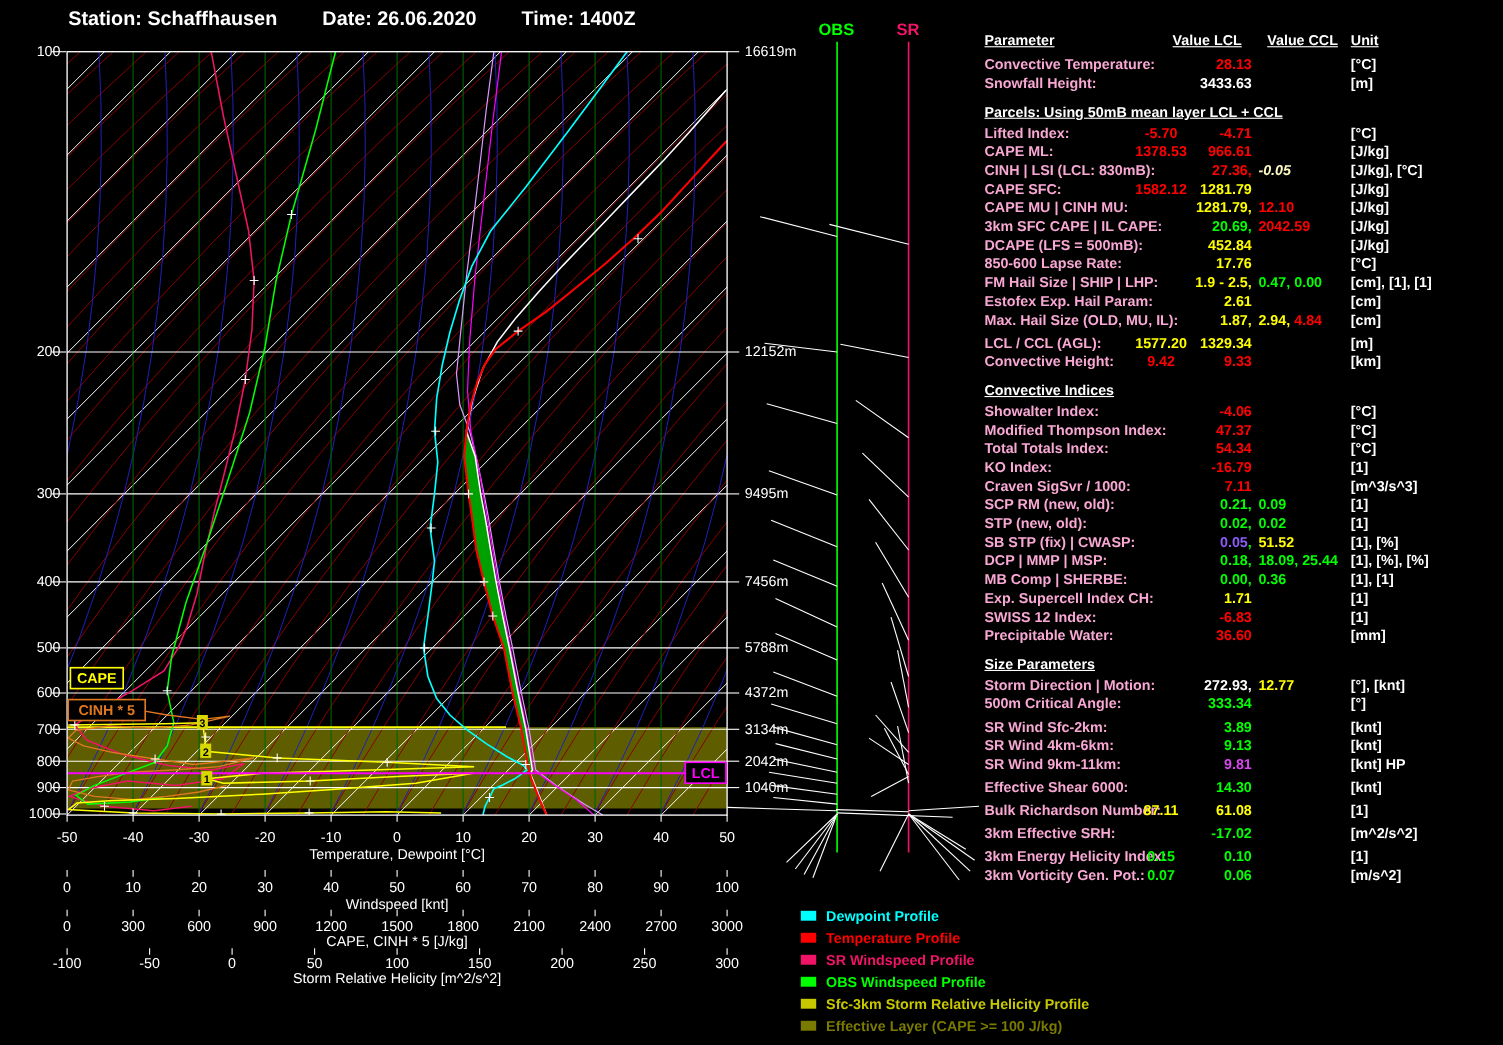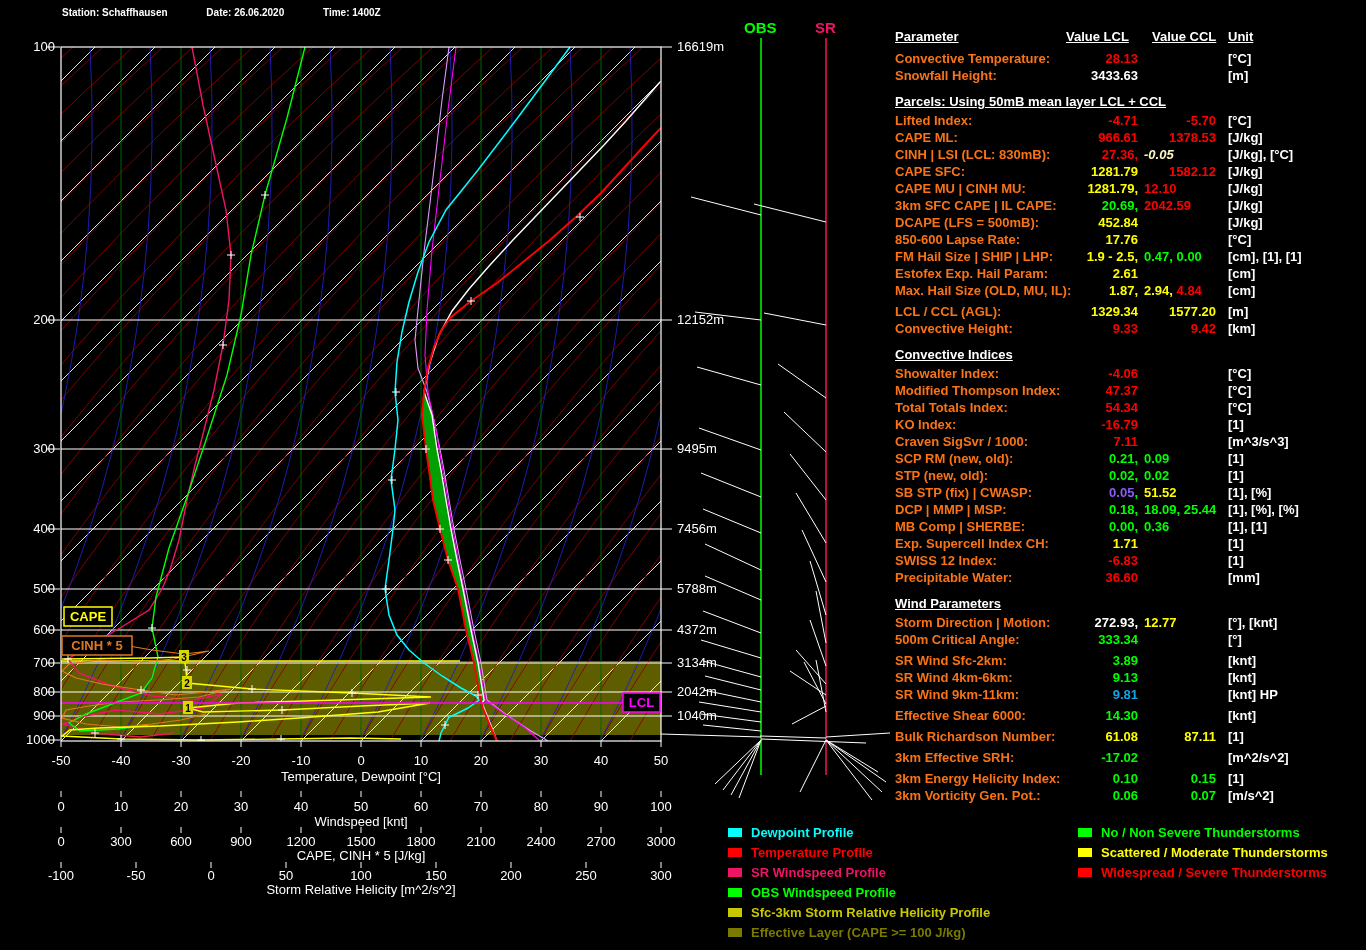--- a/index.html
+++ b/index.html
@@ -1,38 +1,38 @@
 <!DOCTYPE html>
 <html><head>
 <meta charset="utf-8">
 <style>
   html,body{margin:0;padding:0;background:#000;}
   #app{position:relative;width:1366px;height:950px;background:#000;overflow:hidden;
        font-family:"Liberation Sans",sans-serif;}
-  .hdr{position:absolute;left:62px;top:7px;color:#fff;font-weight:bold;font-size:10px;white-space:nowrap;}
+  .hdr{position:absolute;left:62px;top:7px;color:#fff;font-weight:bold;font-size:18px;white-space:nowrap;}
   .hdr span{margin-right:36px;}
   #chart-svg{position:absolute;left:0;top:0;}
   .colhdr{position:absolute;top:19px;font-weight:bold;font-size:15px;}
   #obs-label{left:744px;color:#00ff00;}
   #sr-label{left:815px;color:#f01466;}
   .legend{position:absolute;}
   #legend-left{left:728px;top:822px;}
   #legend-right{left:1078px;top:822px;}
   .leg-item{height:20px;display:flex;align-items:center;font-weight:bold;font-size:13px;white-space:nowrap;}
   .leg-swatch{width:14px;height:9px;margin-right:9px;flex:none;}
   #table-panel{position:absolute;left:895px;top:28px;width:471px;color:#fff;
                font-weight:bold;font-size:13px;line-height:17px;}
   .thead{position:relative;height:17px;}
   .thead span{position:absolute;top:0;text-decoration:underline;white-space:nowrap;}
   .trow{position:relative;height:17px;}
   .trow.gap{margin-top:4px;}
-  .tlabel{position:absolute;left:0;top:0;color:#f97316;white-space:nowrap;}
+  .tlabel{position:absolute;left:0;top:0;color:#f9a8d4;white-space:nowrap;}
   .tlcl{position:absolute;left:0;top:0;width:243px;text-align:right;white-space:nowrap;}
   .trest{position:absolute;left:249px;top:0;white-space:nowrap;}
-  .tccl{position:absolute;left:0;top:0;width:321px;text-align:right;white-space:nowrap;}
+  .tccl{position:absolute;left:0;top:0;width:321px;text-align:center;white-space:nowrap;}
   .tunit{position:absolute;left:333px;top:0;color:#fff;white-space:nowrap;}
   .ttitle{height:17px;margin-bottom:2px;text-decoration:underline;color:#fff;white-space:nowrap;}
   .tsec{margin-top:9px;}
   .tsec.first{margin-top:5px;}
 </style>
 </head>
 <body>
 
 <div id="app">
   <div class="hdr">
@@ -395,34 +395,20 @@
       </div>
       <div class="leg-item">
         <span class="leg-swatch" style="background: rgb(200, 200, 0);"></span>
         <span style="color: rgb(200, 200, 0);">Sfc-3km Storm Relative Helicity Profile</span>
       </div>
       <div class="leg-item">
         <span class="leg-swatch" style="background: rgb(122, 122, 0);"></span>
         <span style="color: rgb(122, 122, 0); text-align: right;">Effective Layer (CAPE &gt;= 100 J/kg)</span>
       </div>
     </div>
-  <div id="legend-right" class="legend">
-      <div class="leg-item">
-        <span class="leg-swatch" style="background: rgb(0, 255, 0);"></span>
-        <span style="color: rgb(0, 255, 0);">No / Non Severe Thunderstorms</span>
-      </div>
-      <div class="leg-item">
-        <span class="leg-swatch" style="background: rgb(255, 255, 0);"></span>
-        <span style="color: rgb(255, 255, 0);">Scattered / Moderate Thunderstorms</span>
-      </div>
-      <div class="leg-item">
-        <span class="leg-swatch" style="background: rgb(255, 0, 0);"></span>
-        <span style="color: rgb(255, 0, 0);">Widespread / Severe Thunderstorms</span>
-      </div>
-    </div>
 
   <div id="table-panel">
     <div class="thead">
       <span style="left:0">Parameter</span>
       <span style="left:171px">Value LCL</span>
       <span style="left:257px">Value CCL</span>
       <span style="left:333px">Unit</span>
     </div>
     <div id="table-sections">
         <div class="tsec first">
@@ -582,21 +568,21 @@
             <span class="tlcl"><span style="color: rgb(255, 0, 0);">-6.83</span></span>
             <span class="tunit">[1]</span>
           </div>
           <div class="trow">
             <span class="tlabel">Precipitable Water:</span>
             <span class="tlcl"><span style="color: rgb(255, 0, 0);">36.60</span></span>
             <span class="tunit">[mm]</span>
           </div>
         </div>
         <div class="tsec">
-          <div class="ttitle">Wind Parameters</div>
+          <div class="ttitle">Size Parameters</div>
           <div class="trow">
             <span class="tlabel">Storm Direction | Motion:</span>
             <span class="tlcl"><span style="color: rgb(255, 255, 255);">272.93</span><span style="color: rgb(255, 255, 255);">,</span></span>
             <span class="trest"><span style="color: rgb(255, 255, 0);">12.77</span></span>
             <span class="tunit">[°], [knt]</span>
           </div>
           <div class="trow">
             <span class="tlabel">500m Critical Angle:</span>
             <span class="tlcl"><span style="color: rgb(0, 255, 0);">333.34</span></span>
             <span class="tunit">[°]</span>
@@ -606,21 +592,21 @@
             <span class="tlcl"><span style="color: rgb(0, 255, 0);">3.89</span></span>
             <span class="tunit">[knt]</span>
           </div>
           <div class="trow">
             <span class="tlabel">SR Wind 4km-6km:</span>
             <span class="tlcl"><span style="color: rgb(0, 255, 0);">9.13</span></span>
             <span class="tunit">[knt]</span>
           </div>
           <div class="trow">
             <span class="tlabel">SR Wind 9km-11km:</span>
-            <span class="tlcl"><span style="color: #0ea5e9;">9.81</span></span>
+            <span class="tlcl"><span style="color: #d946ef;">9.81</span></span>
             <span class="tunit">[knt] HP</span>
           </div>
           <div class="trow gap">
             <span class="tlabel">Effective Shear 6000:</span>
             <span class="tlcl"><span style="color: rgb(0, 255, 0);">14.30</span></span>
             <span class="tunit">[knt]</span>
           </div>
           <div class="trow gap">
             <span class="tlabel">Bulk Richardson Number:</span>
             <span class="tlcl"><span style="color: rgb(255, 255, 0);">61.08</span></span>

